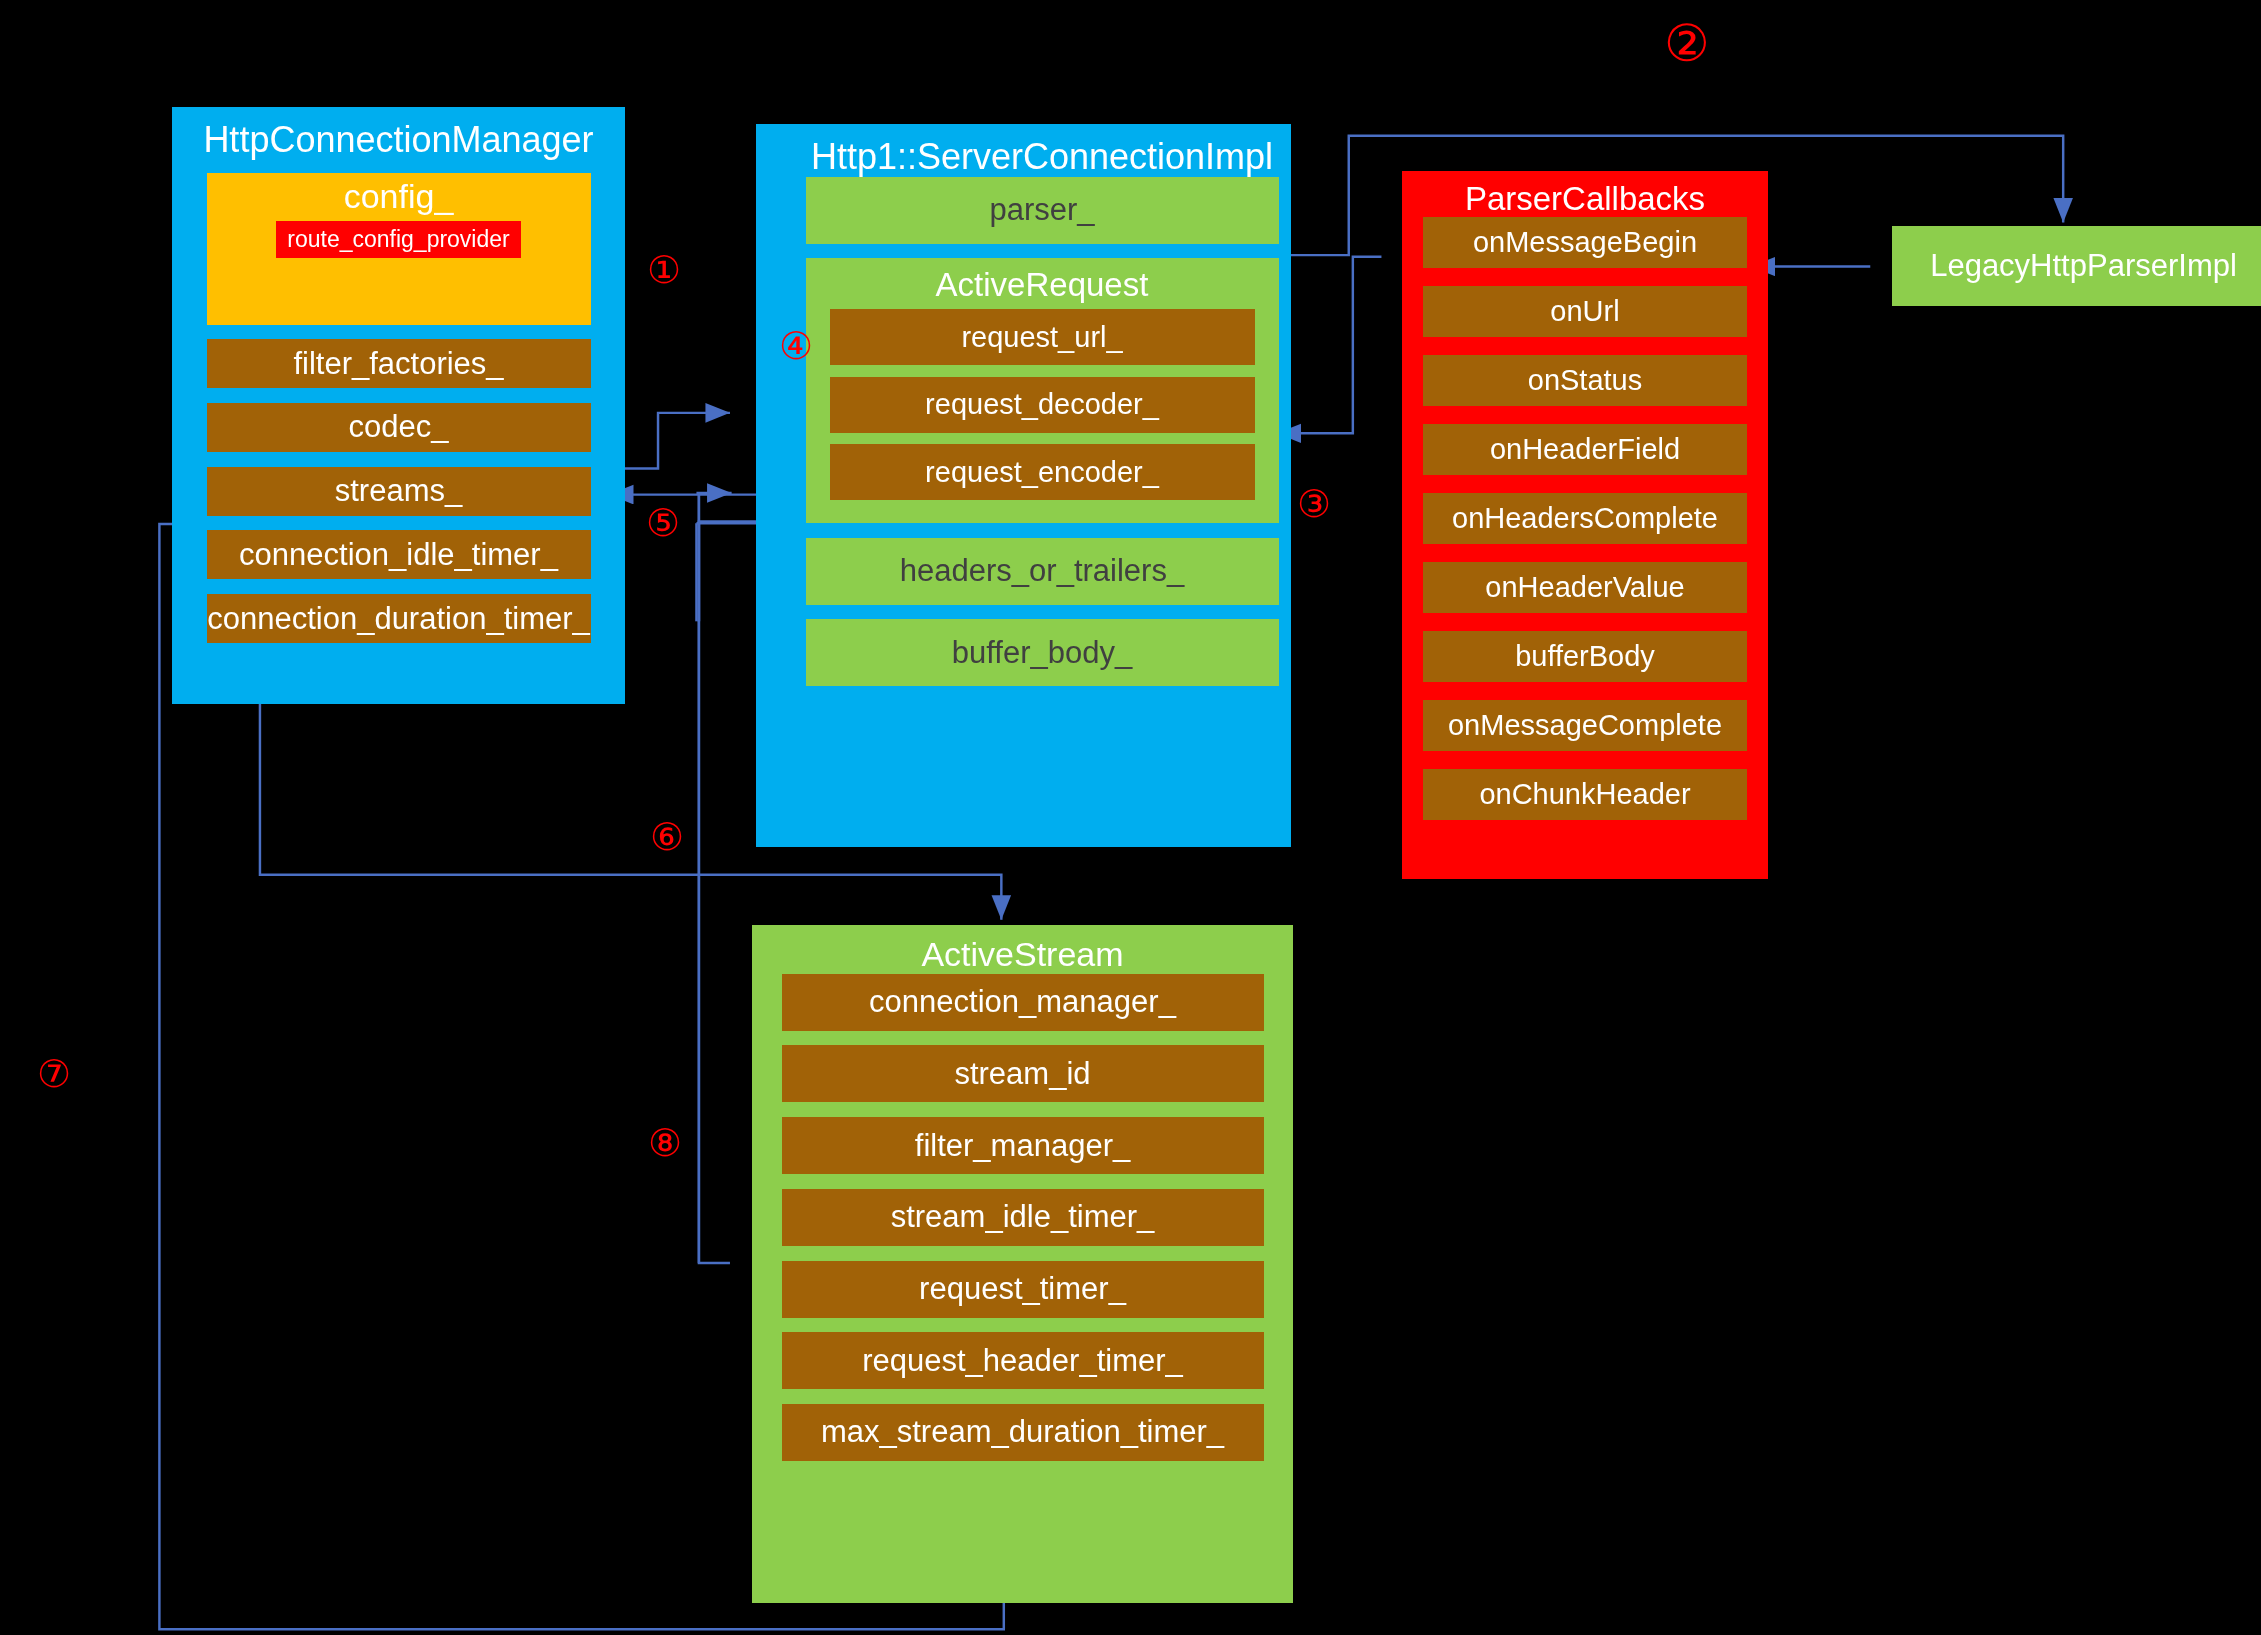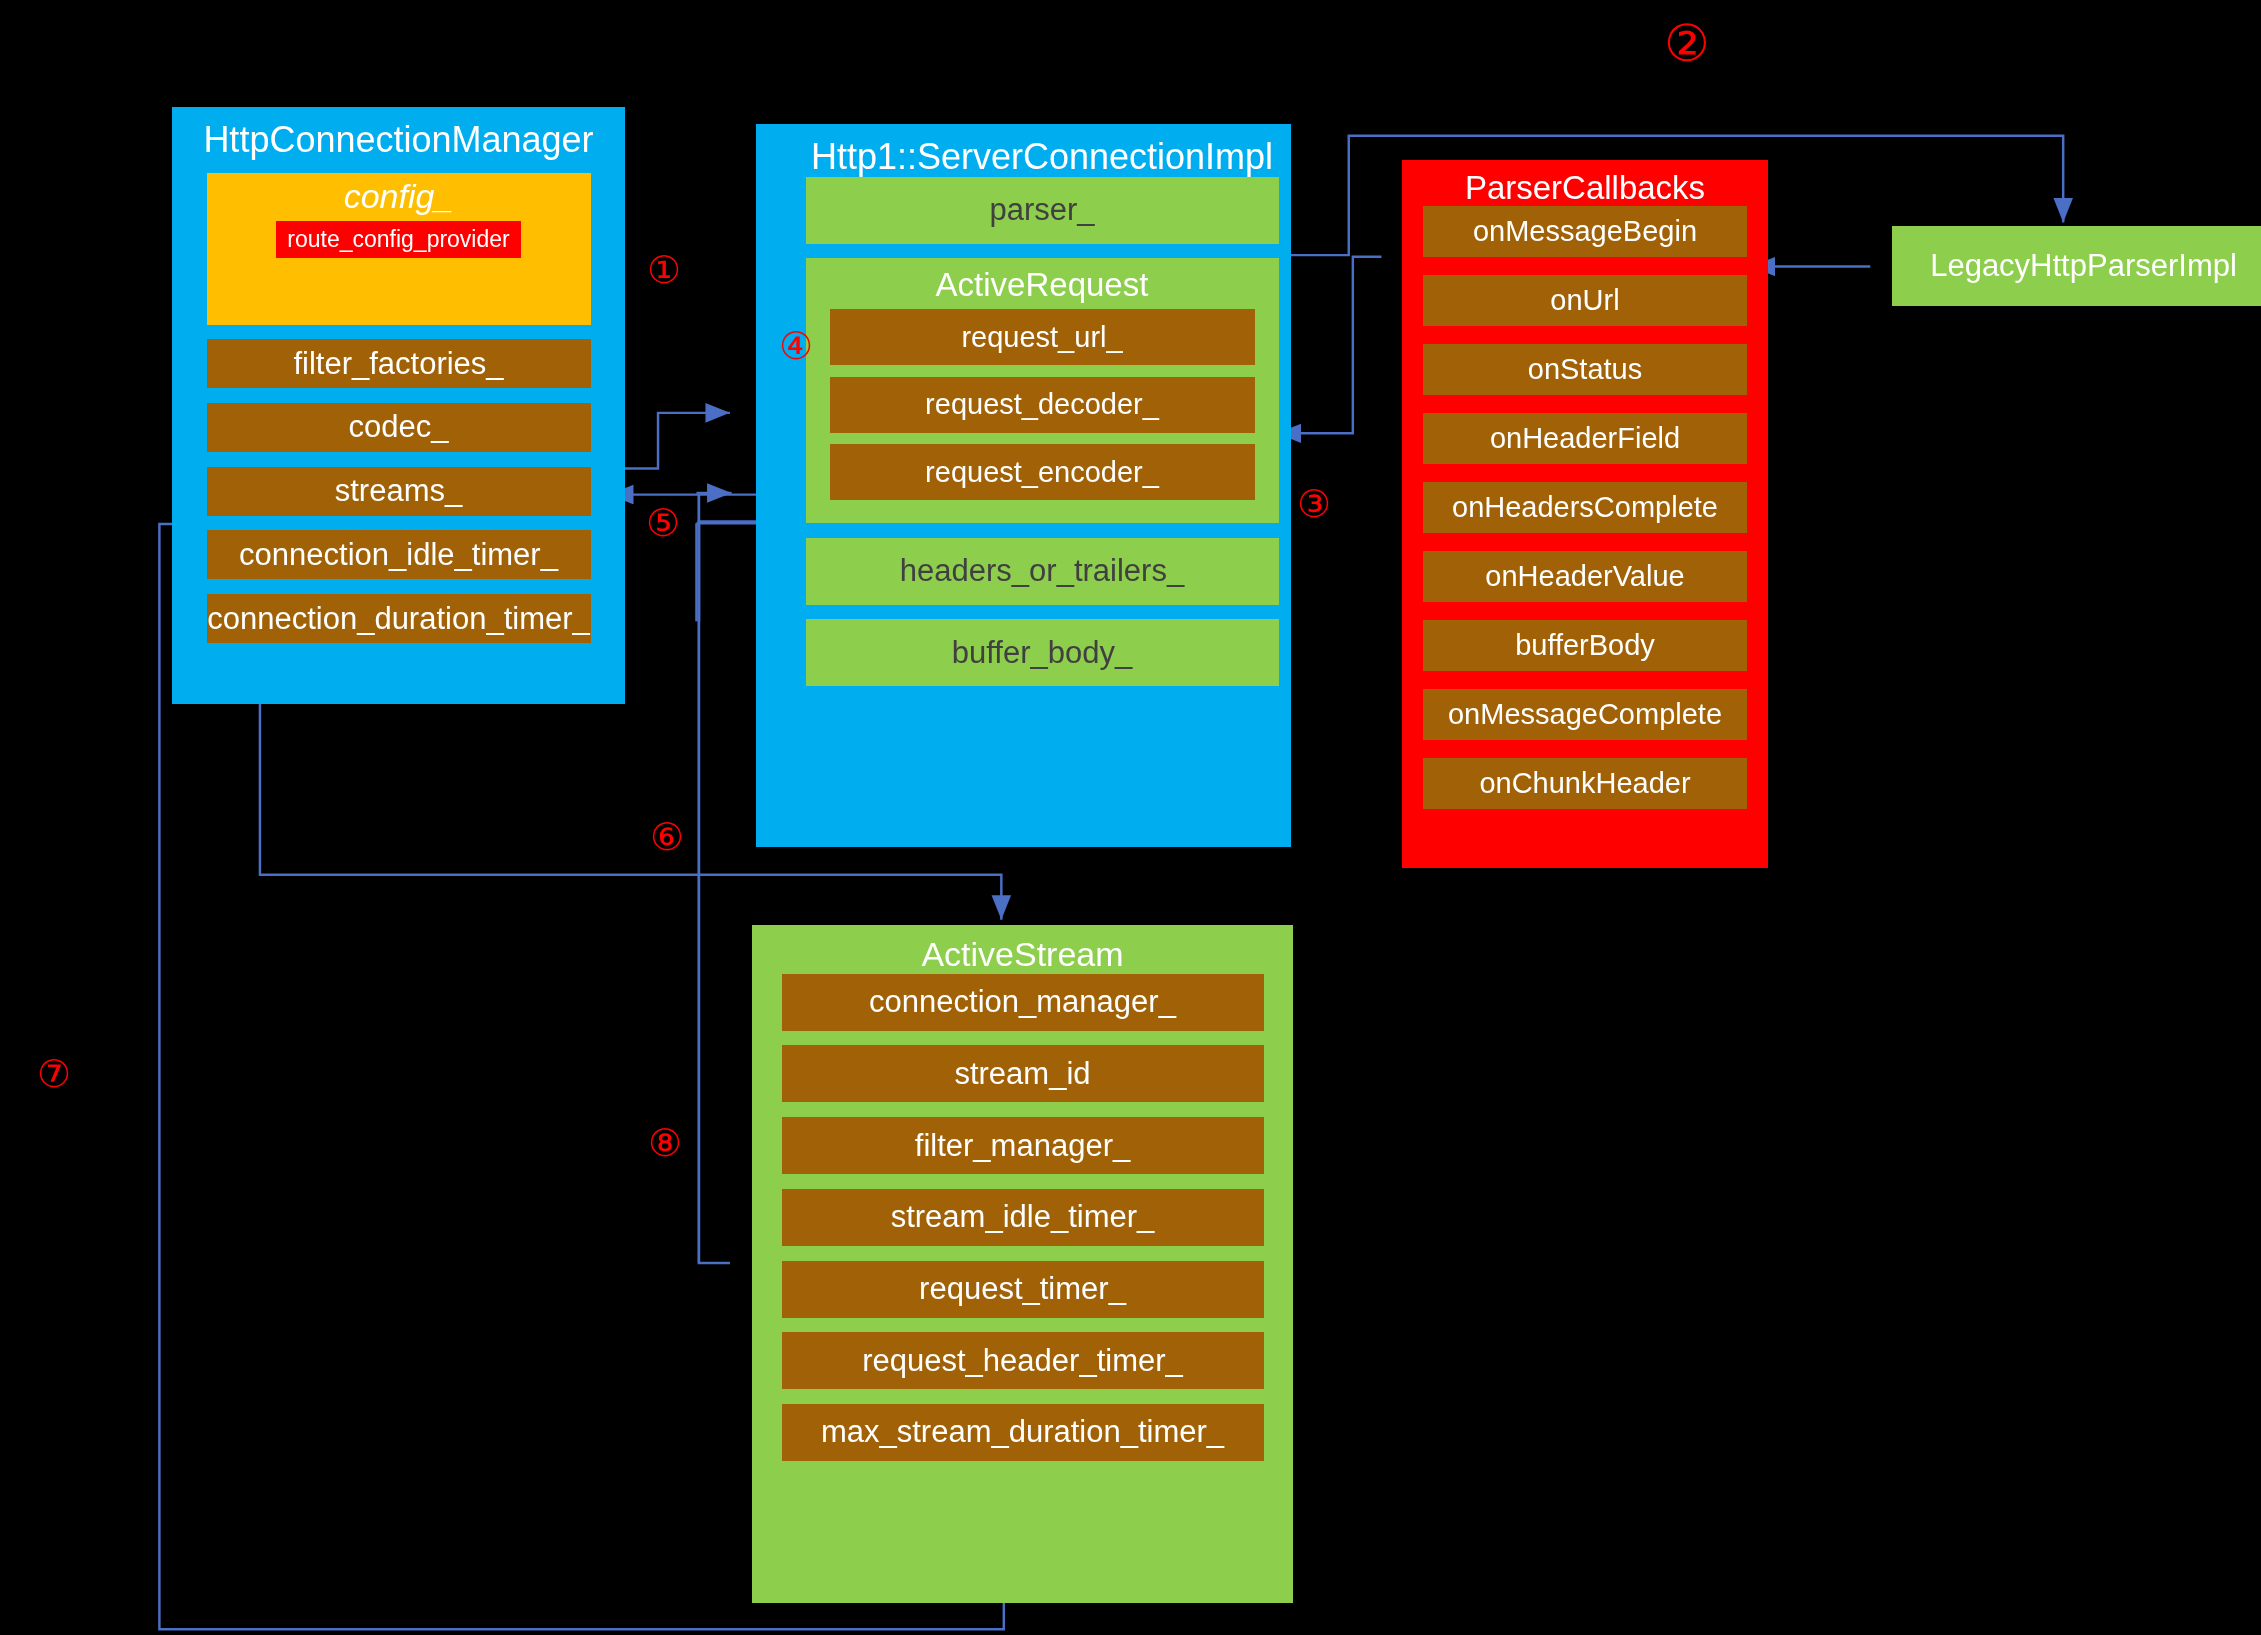--- a/index.html
+++ b/index.html
@@ -77,21 +77,21 @@
   #hcm-config {
     box-sizing: border-box;
     width: 384px; height: 152px;
     margin: 13px auto 14.7px auto;
     background: #FFBF00;
     display: flex;
     flex-direction: column;
     align-items: center;
   }
   #hcm-config .cfg-label {
-    color: #FFFFFF; font-size: 34px; padding-top: 4.9px; white-space: nowrap; font-style: italic;
+    color: #FFFFFF; font-size: 34px; padding-top: 4.9px; white-space: nowrap;
   }
   #hcm-config .cfg-sub {
     background: #FF0000; color: #FFFFFF;
     font-size: 23px;
     padding: 4.9px 11.4px;
     margin-top: 4.9px;
     white-space: nowrap;
   }
 
   
@@ -118,21 +118,21 @@
     text-align: center; color: #FFFFFF; font-size: 33px;
     padding: 8.2px 0 4.9px 0; white-space: nowrap;
   }
   #active-request .field {
     height: 56px; font-size: 29px; width: 425px;
     margin: 0 auto 11.4px auto;
   }
 
   
   #parser-callbacks {
-    left: 1382px; top: 160px;
+    left: 1382px; top: 171px;
     width: 366px; height: 708px;
   }
   #parser-callbacks .box-title { font-size: 33px; padding-top: 9.8px; }
   #parser-callbacks .field {
     height: 51px; font-size: 29px; width: 324px;
     margin: 0 auto 18px auto;
   }
 
   
   #legacy-parser {

